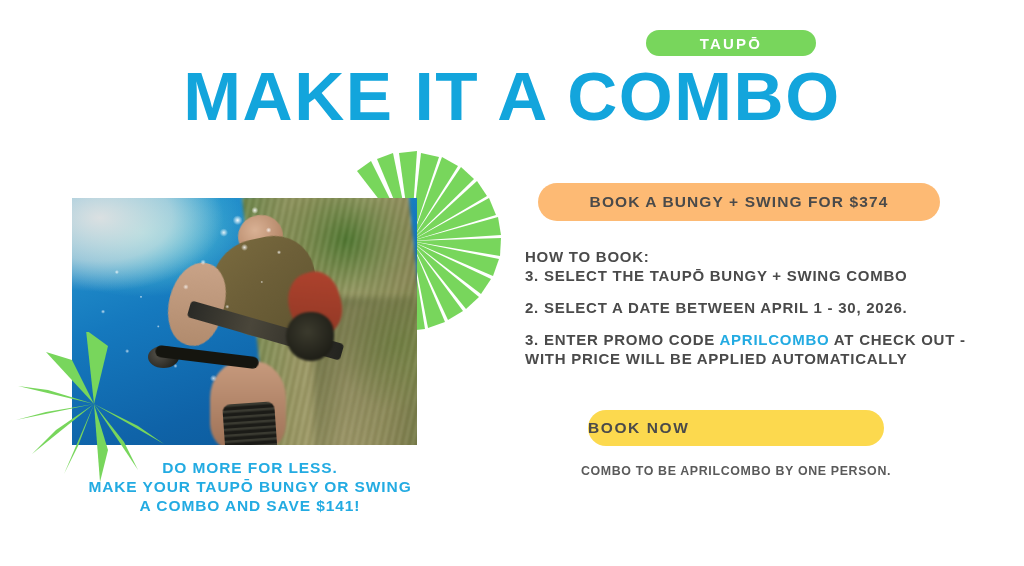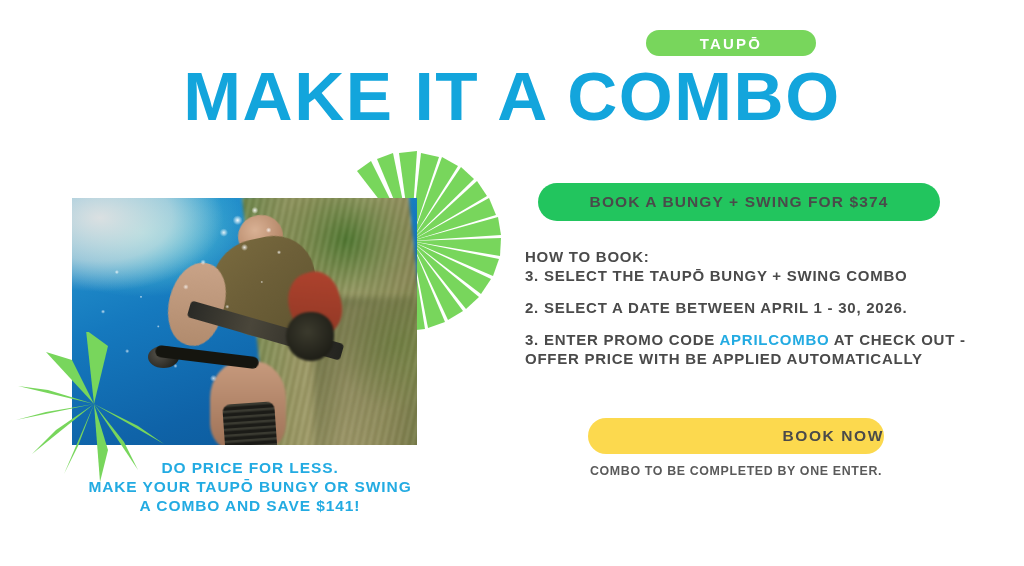--- a/index.html
+++ b/index.html
@@ -214,21 +214,21 @@
     z-index: 5;
   }
 
   
   #price-btn {
     position: absolute;
     left: 538px;
     top: 183px;
     width: 402px;
     height: 38px;
-    background: #22c55e;
+    background: #fdba74;
     border-radius: 19px;
     display: flex;
     align-items: center;
     justify-content: center;
   }
   #price-btn span {
     color: #4A4A4A;
     font-size: 15.5px;
     font-weight: bold;
     letter-spacing: 1.1px;
@@ -252,22 +252,21 @@
   #book-now {
     position: absolute;
     left: 588px;
     top: 410px;
     width: 296px;
     height: 36px;
     background: #FCD94E;
     border-radius: 18px;
     display: flex;
     align-items: center;
-    justify-content: flex-end;
-    margin-top: 8px;
+    justify-content: flex-start;
   }
   #book-now span {
     color: #4A4A4A;
     font-size: 15.5px;
     font-weight: bold;
     letter-spacing: 1.6px;
   }
 
   #terms {
     position: absolute;
@@ -343,40 +342,40 @@
     </g>
   </svg>
 
   <div id="taupo-badge">
     <span>TAUPŌ</span>
   </div>
 
   <div id="headline">MAKE IT A COMBO</div>
 
   <div id="left-caption">
-    <div>DO PRICE FOR LESS.</div>
+    <div>DO MORE FOR LESS.</div>
     <div>MAKE YOUR TAUPŌ BUNGY OR SWING</div>
     <div>A COMBO AND SAVE $141!</div>
   </div>
 
   <div id="price-btn">
     <span>BOOK A BUNGY + SWING FOR $374</span>
   </div>
 
   <div id="steps">
     <div>HOW TO BOOK:</div>
     <div>3. SELECT THE TAUPŌ BUNGY + SWING COMBO</div>
     <div class="gap"></div>
     <div>2. SELECT A DATE BETWEEN APRIL 1 - 30, 2026.</div>
     <div class="gap"></div>
     <div><span>3. ENTER PROMO CODE </span><span class="promo">APRILCOMBO</span><span> AT CHECK OUT -</span></div>
-    <div>OFFER PRICE WITH BE APPLIED AUTOMATICALLY</div>
+    <div>WITH PRICE WILL BE APPLIED AUTOMATICALLY</div>
   </div>
 
   <div id="book-now">
     <span>BOOK NOW</span>
   </div>
 
   <div id="terms">
-    <div>COMBO TO BE COMPLETED BY ONE ENTER.</div>
+    <div>COMBO TO BE APRILCOMBO BY ONE PERSON.</div>
   </div>
 
 </div>
 
 </body></html>

